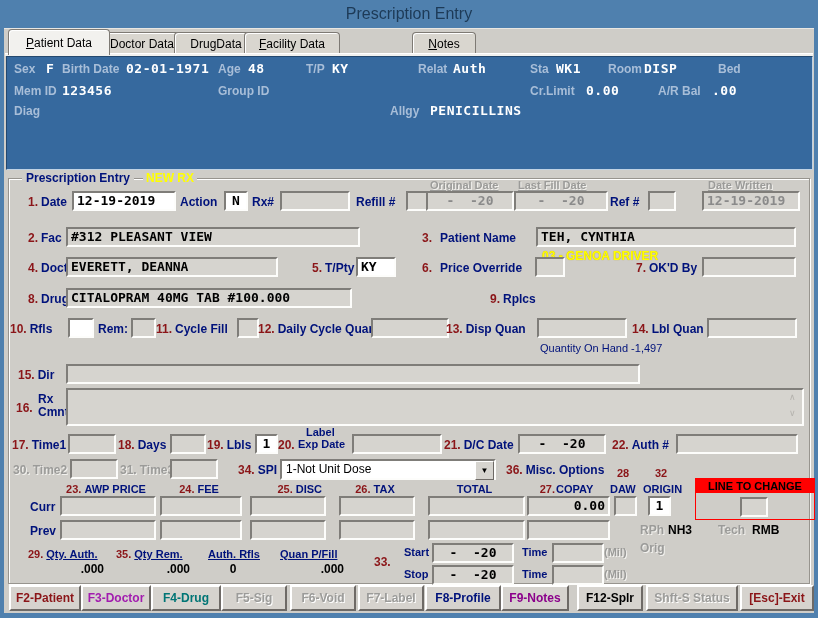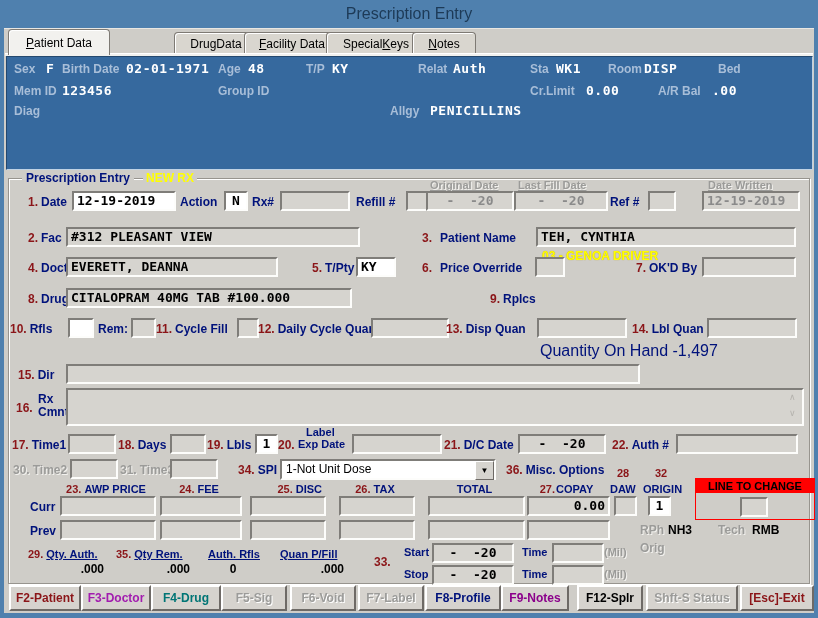--- a/index.html
+++ b/index.html
@@ -36,21 +36,21 @@
   .in.ctr{text-align:center;}
   .in.rt{text-align:right;}
   .in.gv{color:#8a8a8a;}
   
   .gbox{position:absolute;left:8px;top:178px;width:800px;height:404px;border:1px solid #97948e;
         box-shadow:inset 1px 1px 0 #fff, 1px 1px 0 #fff;}
   .gtitle{position:absolute;left:22px;top:171px;display:flex;gap:9px;z-index:2;}
   .gtitle .t1{background:#cfcdc8;padding:0 4px;font-size:12px;font-weight:bold;color:#00127b;}
   .gtitle .t2{background:#cfcdc8;padding:0 3px;font-size:12px;font-weight:bold;color:#ffff00;}
   .flag{position:absolute;color:#ffff00;font-weight:bold;font-size:12px;text-shadow:0 0 1px #b9a000;}
-  .qoh{position:absolute;color:#00127b;font-size:16px;}
+  .qoh{position:absolute;color:#00127b;font-size:11px;}
   
   .dd{position:absolute;height:17px;background:#fff;border:2px solid;border-color:#7f7d79 #fdfdfb #fdfdfb #7f7d79;
       font-size:12px;color:#000;line-height:17px;padding-left:4px;}
   .dd .arrow{position:absolute;right:0;top:0;width:17px;height:17px;background:#d6d4cf;
       border:1px solid;border-color:#fff #6e6a66 #6e6a66 #fff;display:flex;align-items:center;justify-content:center;
       font-size:8px;color:#000;}
   
   .ltc{position:absolute;left:695px;top:478px;width:118px;height:40px;border:1px solid #ff0000;}
   .ltc .hd{height:14px;background:#ff0000;color:#000;font-weight:bold;font-size:11px;display:flex;align-items:center;justify-content:center;white-space:nowrap;}
   
@@ -68,34 +68,34 @@
     <span>Prescription Entry</span>
   </div>
   <div class="client"></div>
   <div class="tabline"></div>
 
   <div class="tab active" style="left:8px;width:86px">
       <span></span>
       <u>P</u>
       <span>atient Data</span>
     </div>
+  <div class="tab" style="left:96px;width:76px">
+      <span>Doctor Data</span>
+      <u></u>
+      <span></span>
+    </div>
   <div class="tab" style="left:174px;width:68px">
       <span>Dru</span>
       <u>g</u>
       <span> Data</span>
     </div>
   <div class="tab" style="left:244px;width:80px">
       <span></span>
       <u>F</u>
       <span>acility Data</span>
-    </div>
-  <div class="tab" style="left:326px;width:84px">
-      <span>Special </span>
-      <u>K</u>
-      <span>eys</span>
     </div>
   <div class="tab" style="left:412px;width:48px">
       <span></span>
       <u>N</u>
       <span>otes</span>
     </div>
 
   <div class="panel"></div>
   <div class="plb" style="left:14px;top:62px">Sex</div>
   <div class="pval" style="left:46px;top:61px">F</div>

